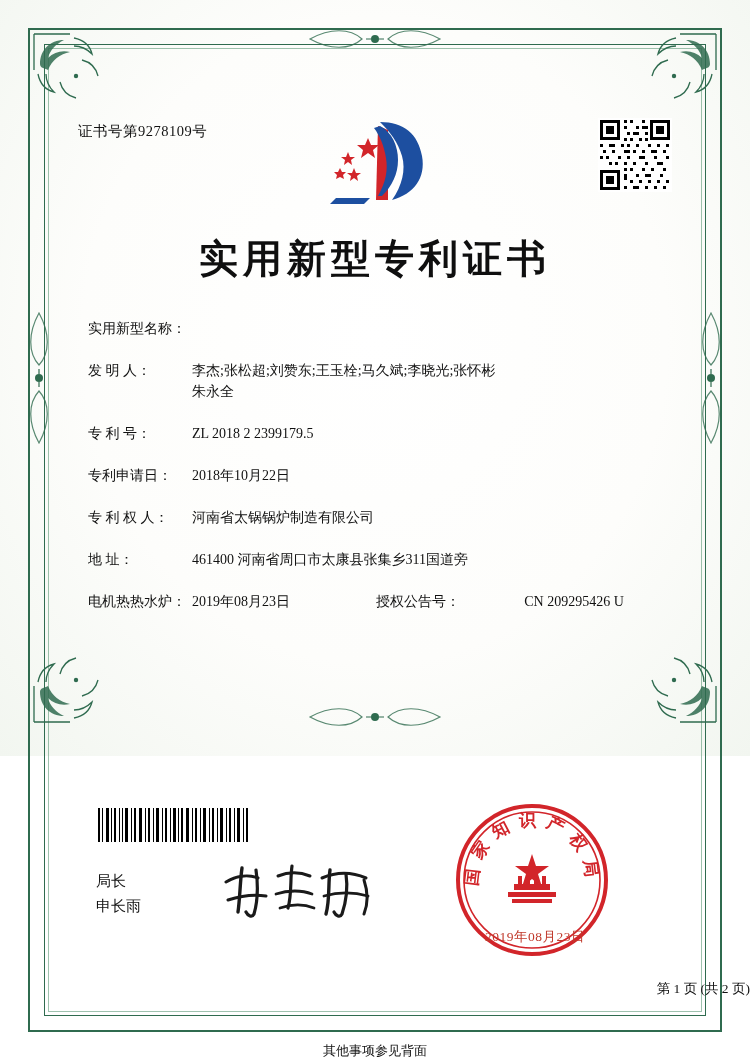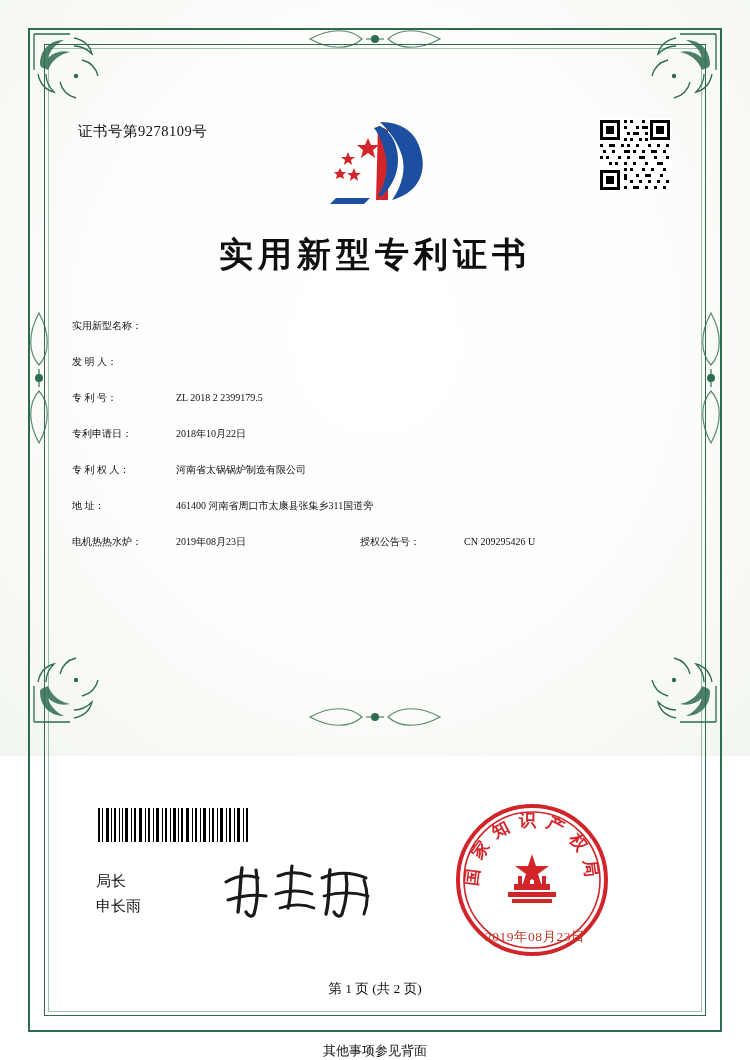--- a/index.html
+++ b/index.html
@@ -90,33 +90,33 @@
     position: absolute;
     right: 78px; top: 118px;
     width: 74px; height: 74px;
   }
   .qr svg { display:block; }
 
   .title {
     position: absolute;
     left: 0; right: 0; top: 232px;
     text-align: center;
-    font-size: 34px;
+    font-size: 39px;
     font-weight: bold;
     letter-spacing: 5px;
     color: #0f0f0f;
     font-family: "Liberation Serif", "DejaVu Serif", serif;
   }
 
   
   .fields {
     position: absolute;
-    left: 72px; top: 318px;
+    left: 88px; top: 318px;
     width: 580px;
-    font-size: 10px;
+    font-size: 14px;
     color: #111;
   }
   .row {
     display: flex;
     align-items: flex-start;
     margin-bottom: 21px;
     line-height: 1.5;
   }
   .row .lab {
     width: 104px;
@@ -127,21 +127,21 @@
     flex: 1 1 auto;
     word-break: break-all;
   }
   .row .val .cont {
     display: block;
   }
 
   .row.split .lab { width: 104px; flex: 0 0 104px; }
   .row.split .val1 { width: 184px; flex: 0 0 184px; }
   .row.split .lab2 { width: 104px; flex: 0 0 104px; }
-  .row.split .val2 { flex: 1 1 auto; }
+  .row.split .val2 { flex: 1 1 auto; text-align: center; }
 
   
   .paras {
     position: absolute;
     left: 88px; top: 628px;
     width: 578px;
     font-size: 14px;
     line-height: 25px;
     color: #111;
     text-align: justify;
@@ -187,21 +187,21 @@
     font-size: 13.5px;
     color: #c0392b;
     letter-spacing: .5px;
   }
 
   
   .page-no {
     position: absolute;
     left: 0; right: 0;
     top: 980px;
-    text-align: center;
+    text-align: right;
     font-size: 13.5px;
     color: #111;
   }
   .footnote {
     position: absolute;
     left: 0; right: 0;
     top: 1042px;
     text-align: center;
     font-size: 13px;
     color: #111;
@@ -391,20 +391,24 @@
   <div class="title">实用新型专利证书</div>
 
   <div class="fields">
 
     <div class="row">
       <div class="lab">实用新型名称：</div>
     </div>
 
     <div class="row">
       <div class="lab">发 明 人：</div>
+      <div class="val">
+        <span class="cont">李杰;张松超;刘赞东;王玉栓;马久斌;李晓光;张怀彬</span>
+        <span class="cont">朱永全</span>
+      </div>
     </div>
 
     <div class="row">
       <div class="lab">专 利 号：</div>
       <div class="val">ZL 2018 2 2399179.5</div>
     </div>
 
     <div class="row">
       <div class="lab">专利申请日：</div>
       <div class="val">2018年10月22日</div>

